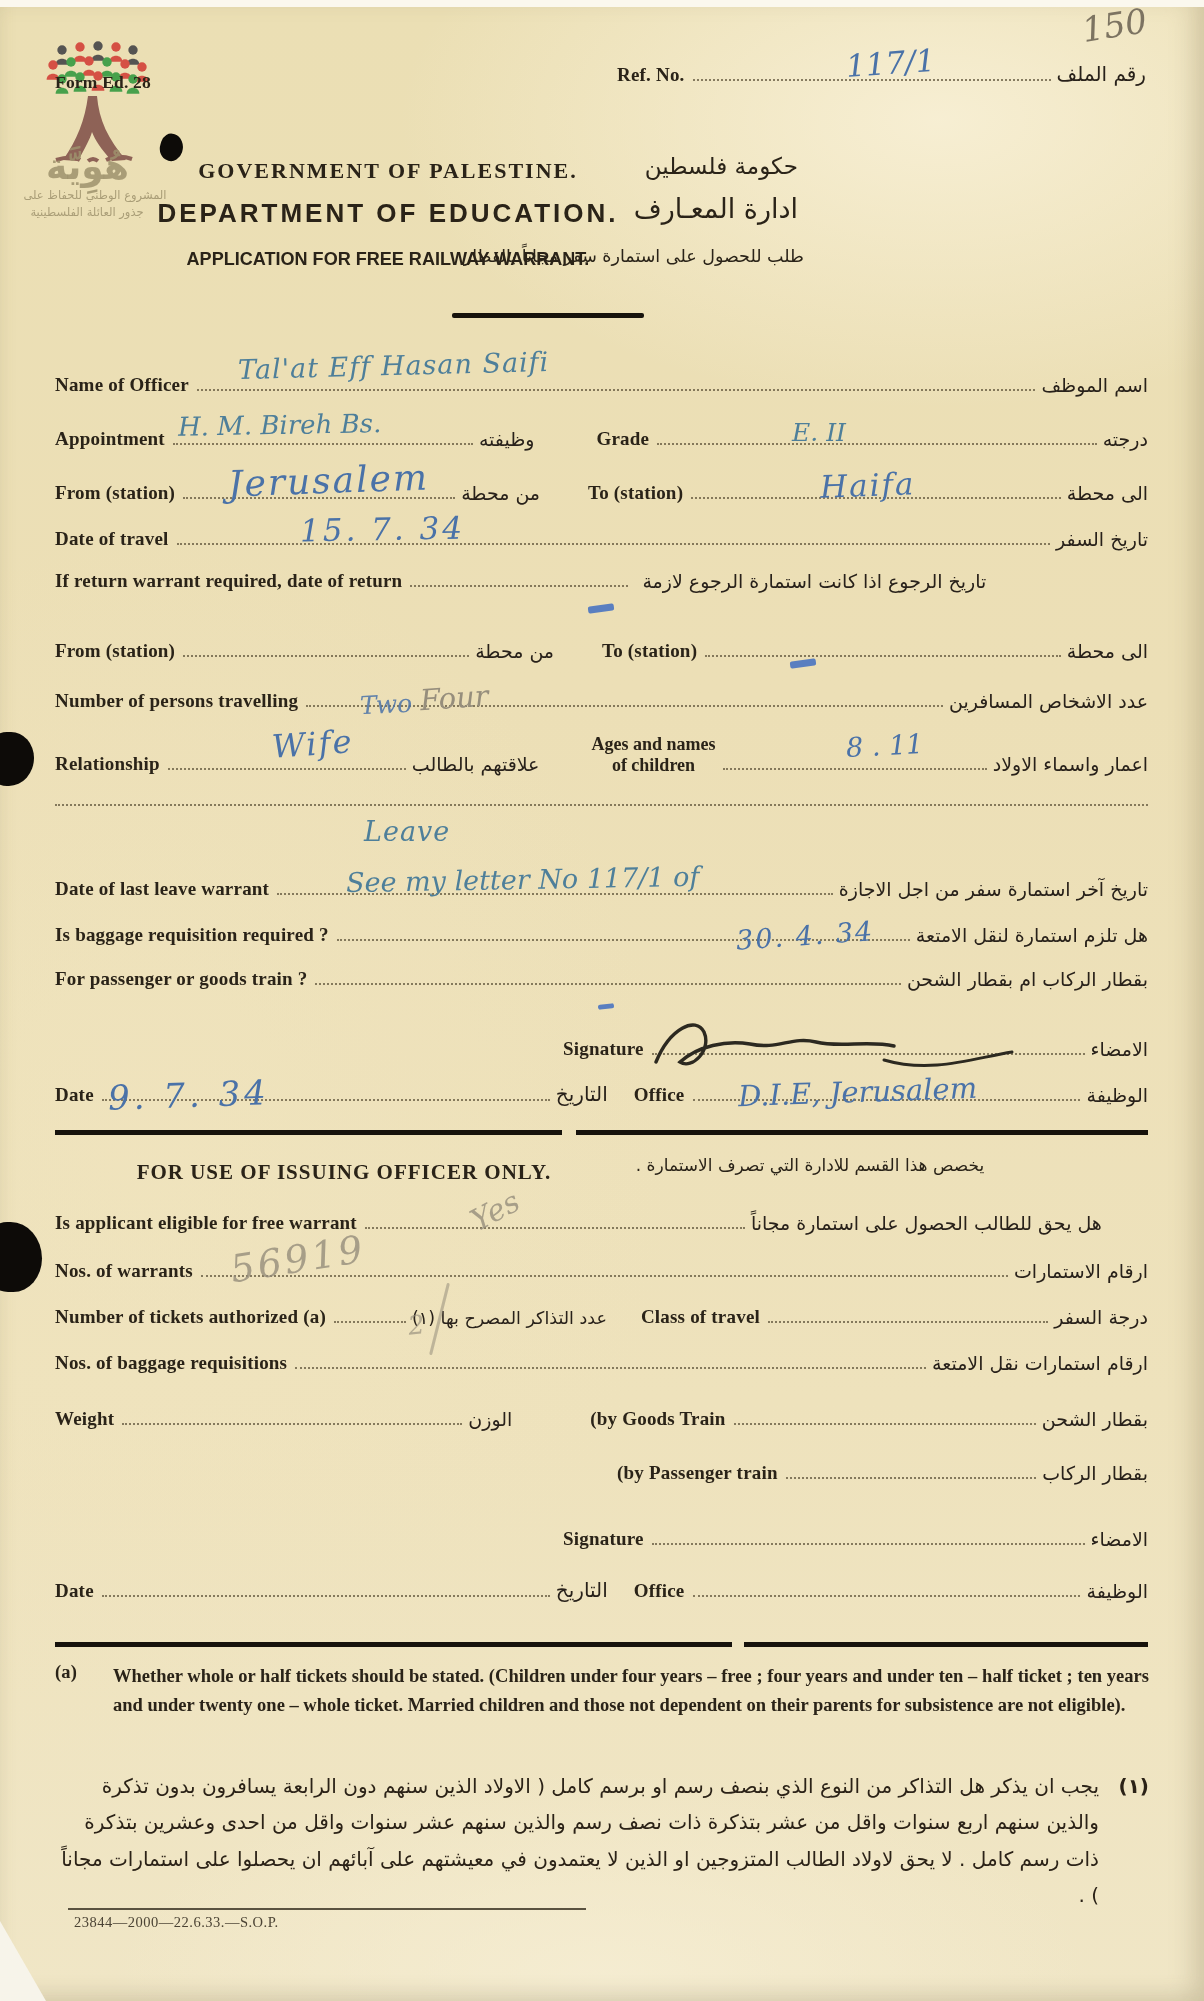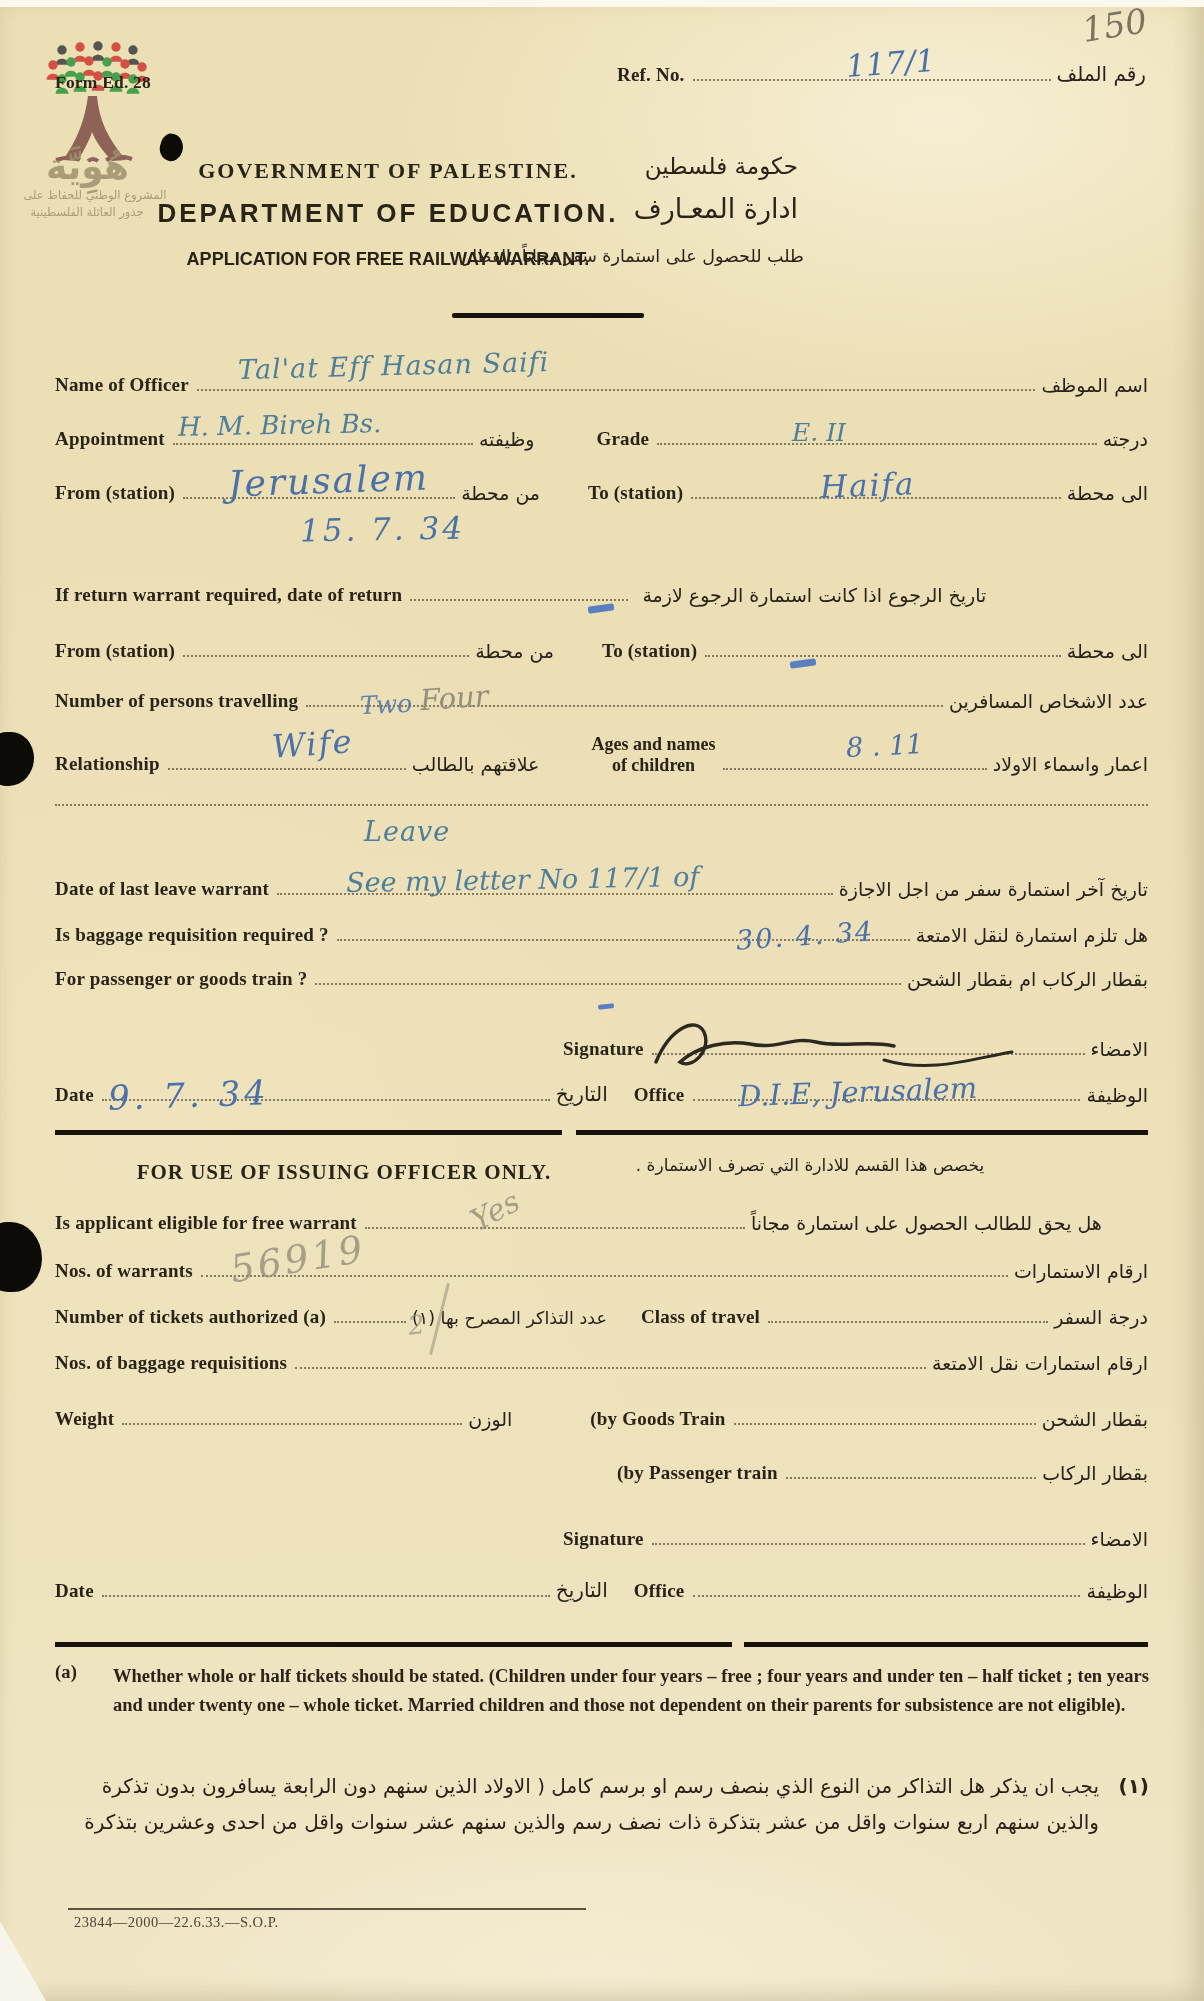--- a/index.html
+++ b/index.html
@@ -114,23 +114,28 @@
     <span class="lbl">From (station)</span>
     <span class="dots" style="width:272px;"></span>
     <span class="ar">من محطة</span>
     <span class="lbl" style="margin-left:48px;">To (station)</span>
     <span class="dots grow"></span>
     <span class="ar">الى محطة</span>
   </div>
   <div class="hw" style="left:228px;top:463px;font-size:36px;transform:rotate(-2deg);letter-spacing:2px;">Jerusalem</div>
   <div class="hw" style="left:820px;top:470px;font-size:31px;transform:rotate(-2deg);letter-spacing:2px;">Haifa</div>
 
+  <div class="r" style="top:528px;">
+    <span class="lbl">Date of travel</span>
+    <span class="dots grow"></span>
+    <span class="ar">تاريخ السفر</span>
+  </div>
   <div class="hw" style="left:300px;top:514px;font-size:31px;transform:rotate(-1deg);letter-spacing:3px;">15. 7. 34</div>
 
-  <div class="r" style="top:584px;">
+  <div class="r" style="top:570px;">
     <span class="lbl">If return warrant required, date of return</span>
     <span class="dots" style="width:218px;"></span>
     <span class="ar grow" style="text-align:left;margin-left:8px;">تاريخ الرجوع اذا كانت استمارة الرجوع لازمة</span>
   </div>
   <div class="dash" style="left:588px;top:605px;width:26px;height:7px;transform:rotate(-8deg);"></div>
 
   <div class="r" style="top:640px;">
     <span class="lbl">From (station)</span>
     <span class="dots" style="width:286px;"></span>
     <span class="ar">من محطة</span>
@@ -285,18 +290,19 @@
   <div class="abs" style="left:55px;top:1662px;width:1094px;display:flex;">
     <span class="lbl" style="width:58px;flex:none;font-size:18.5px;">(a)</span>
     <span class="fn">Whether whole or half tickets should be stated.  (Children under four years – free ;  four years and under ten – half ticket ;  ten years and under twenty one – whole ticket.  Married children and those not dependent on their parents for subsistence are not eligible).</span>
   </div>
 
   <div class="abs" style="left:55px;top:1768px;width:1094px;display:flex;direction:rtl;">
     <span class="fnar" style="width:50px;flex:none;font-weight:bold;">(١)</span>
     <span>
       <span class="fnar" style="display:block;">يجب ان يذكر هل التذاكر من النوع الذي بنصف رسم او برسم كامل ( الاولاد الذين سنهم دون الرابعة يسافرون بدون تذكرة</span>
       <span class="fnar" style="display:block;">والذين سنهم اربع سنوات واقل من عشر بتذكرة ذات نصف رسم والذين سنهم عشر سنوات واقل من احدى وعشرين بتذكرة</span>
+      <span class="fnar" style="display:block;">ذات رسم كامل . لا يحق لاولاد الطالب المتزوجين او الذين لا يعتمدون في معيشتهم على آبائهم ان يحصلوا على استمارات مجاناً ) .</span>
     </span>
   </div>
 
   <div class="abs" style="left:68px;top:1908px;width:518px;height:2px;background:#5a5240;"></div>
   <div class="abs" style="left:74px;top:1914px;font-size:14.5px;letter-spacing:.5px;color:#4b4334;">23844—2000—22.6.33.—S.O.P.</div>
 </div>
 
 </body></html>

